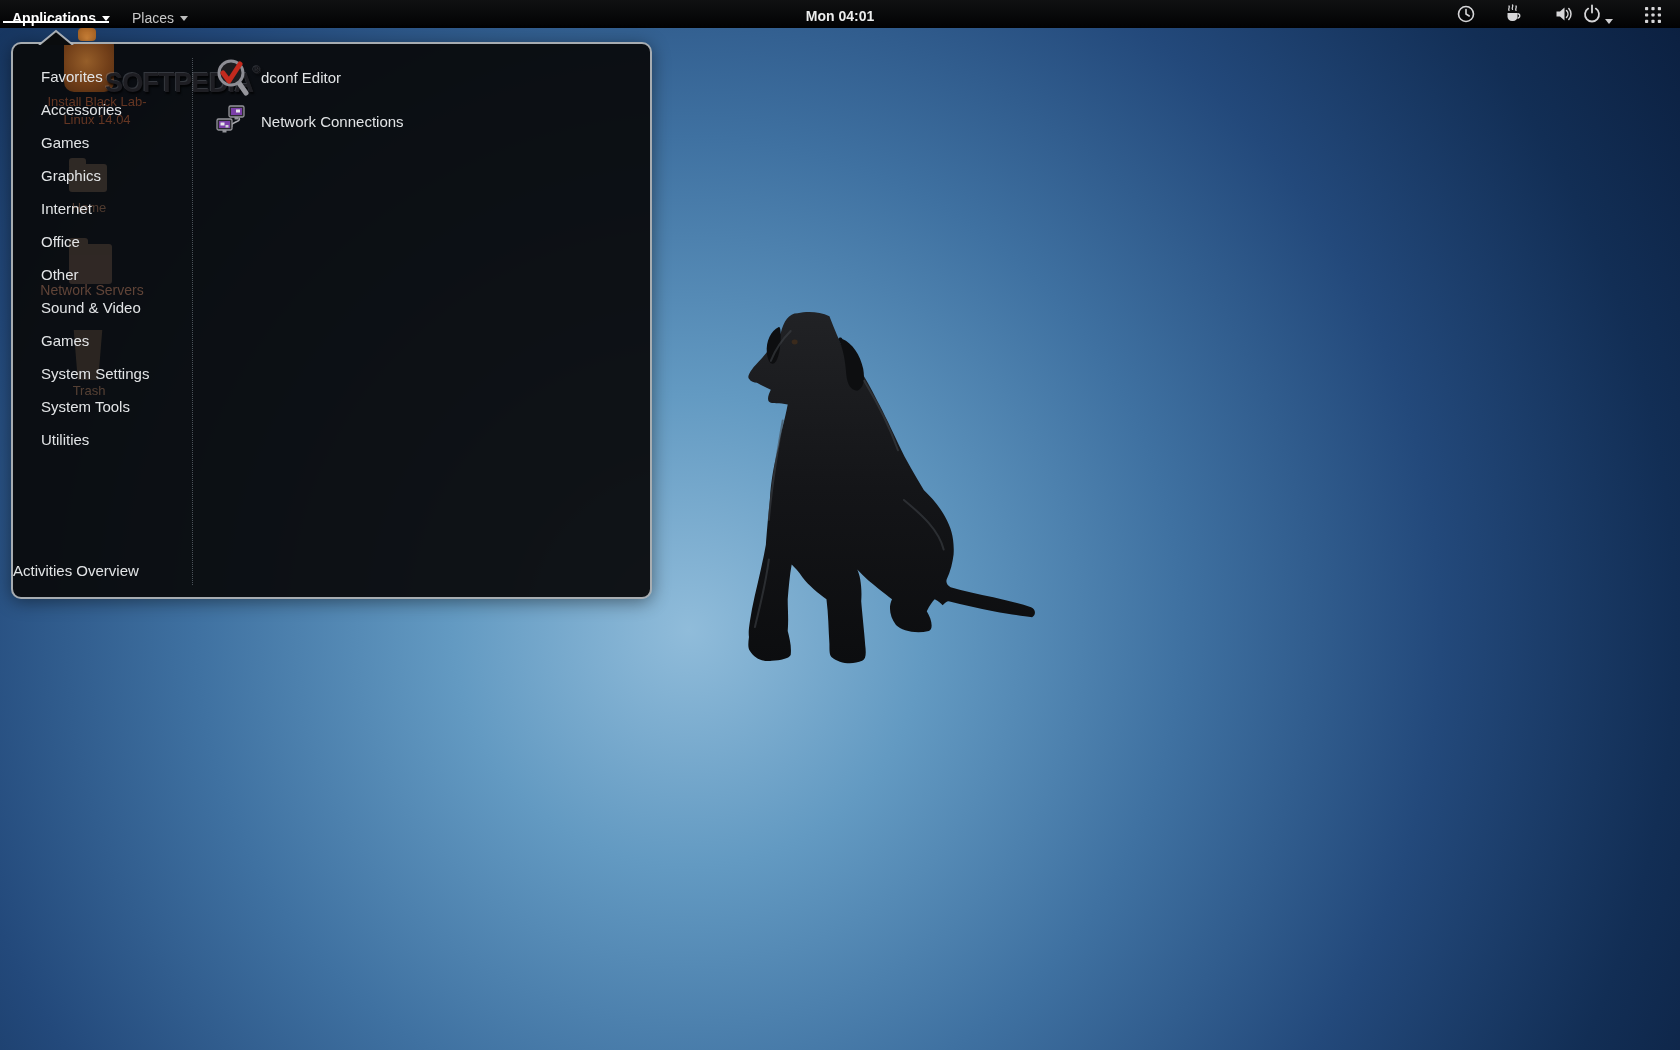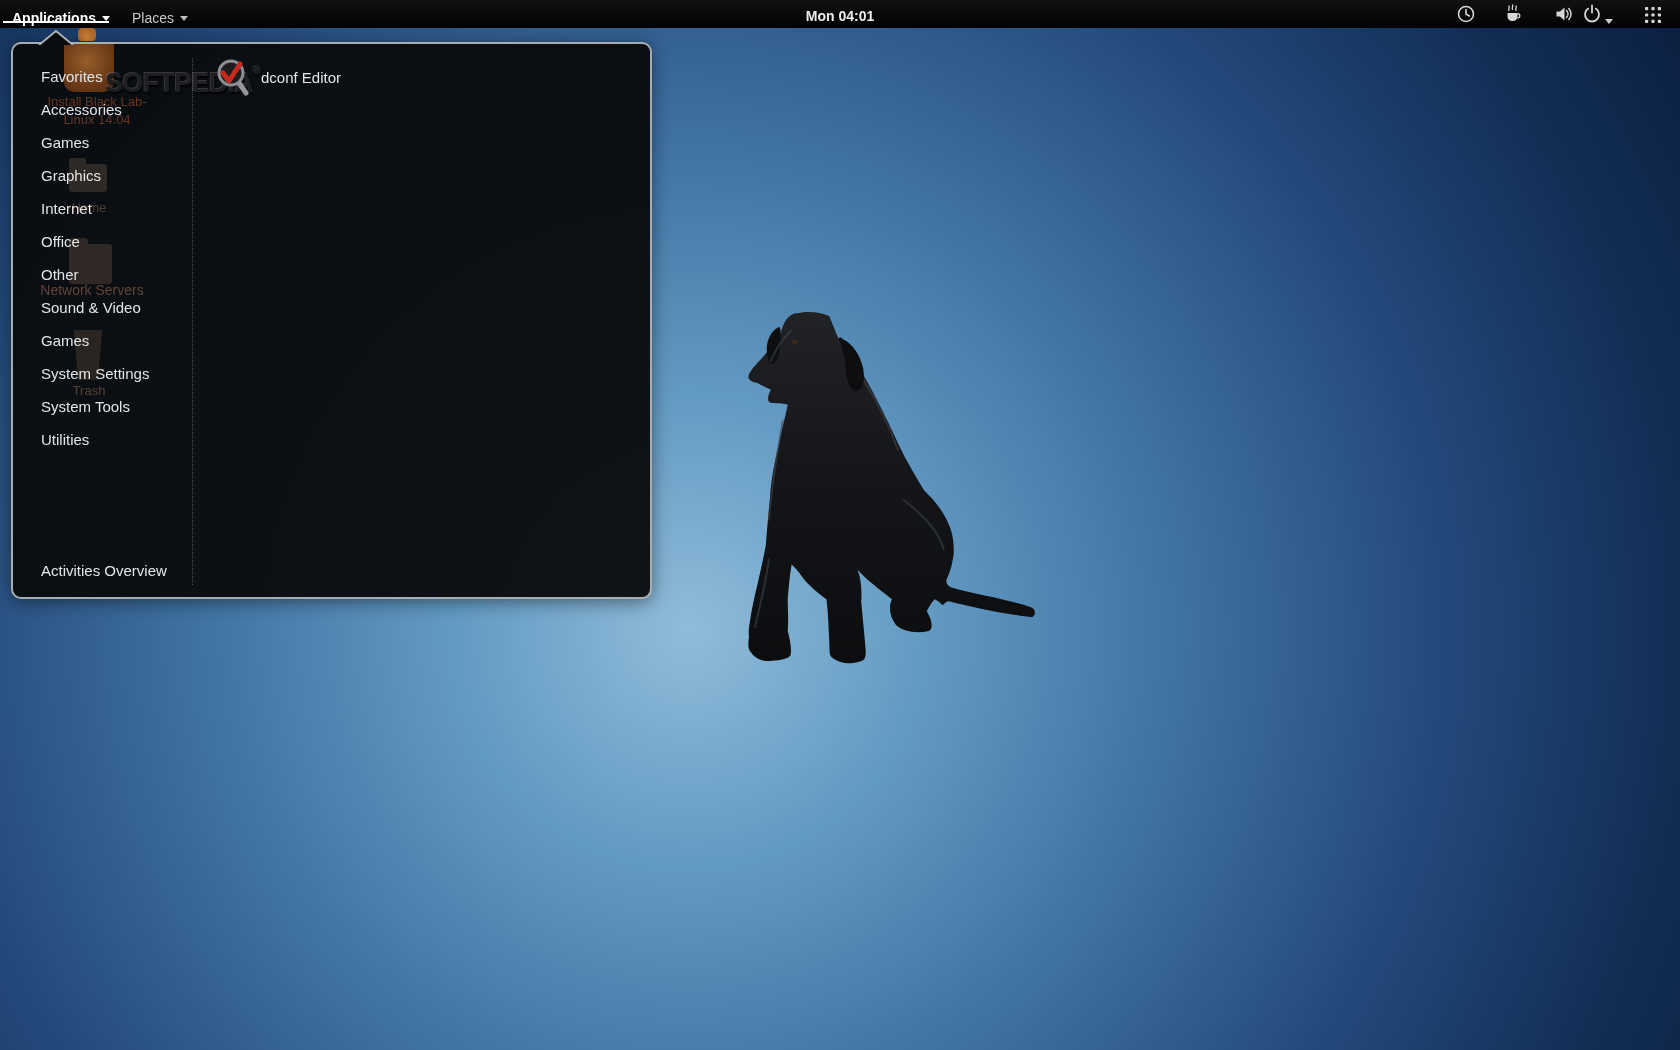--- a/index.html
+++ b/index.html
@@ -39,21 +39,21 @@
   .watermark{position:absolute;left:92px;top:20px;z-index:2;font-size:28px;font-weight:800;
     letter-spacing:-1px;color:#1e1e23;transform:scaleX(0.98);transform-origin:left;
     text-shadow:-1px -1px 0 rgba(145,150,160,0.32), 1px 2px 2px rgba(0,0,0,0.75);white-space:nowrap;}
   .watermark sup{font-size:11px;vertical-align:18px;letter-spacing:0;}
   .menu-content{position:absolute;inset:0;z-index:3;}
   .menu-separator{position:absolute;left:179px;top:14px;bottom:12px;width:0;
     border-left:1px dotted rgba(170,182,192,0.4);}
   .cat-col{position:absolute;left:0;top:16px;width:178px;}
   .cat-item{height:33px;line-height:33px;padding-left:28px;color:#e2e4e6;font-size:15px;cursor:default;}
   .menu-footer{position:absolute;left:0;bottom:10px;height:33px;line-height:33px;
-    padding-left:28px;color:#e2e4e6;font-size:15px;}
+    color:#e2e4e6;font-size:15px;}
   .app-col{position:absolute;left:191px;top:11px;right:8px;}
   .app-item{height:44px;display:flex;align-items:center;cursor:default;}
   .app-icon{width:34px;height:34px;margin-left:11px;flex:0 0 auto;display:flex;
     align-items:center;justify-content:center;}
   .app-label{margin-left:12px;color:#e2e4e6;font-size:15px;}
   
   .install-sliver{position:absolute;left:78px;top:28px;width:18px;height:13px;z-index:40;
     border-radius:4px;background:radial-gradient(circle at 50% 80%, #d98a3c, #9c5a1e);}
   .dog{position:absolute;left:745px;top:310px;z-index:10;}
 </style>
@@ -170,20 +170,37 @@
           <svg width="34" height="38" viewBox="0 0 34 38">
             <line x1="24" y1="25" x2="31" y2="35" stroke="#96969c" stroke-width="5" stroke-linecap="round"></line>
             <circle cx="16" cy="15" r="12" fill="#1d1d20" stroke="#8d8d94" stroke-width="3"></circle>
             <path d="M8,15 L14,23 L25,6" fill="none" stroke="#c42a1e" stroke-width="5" stroke-linecap="round" stroke-linejoin="round"></path>
           </svg>
         </span>
         <span class="app-label">dconf Editor</span>
       </div>
 
 
+      <div class="app-item">
+        <span class="app-icon">
+          <svg width="34" height="34" viewBox="0 0 34 34">
+            <path d="M24,14 C27,18 14,18 17,23" fill="none" stroke="#a8a8ae" stroke-width="1.6"></path>
+            <rect x="14" y="2" width="15" height="11" rx="1.5" fill="#2a2a2e" stroke="#94949a" stroke-width="1.3"></rect>
+            <rect x="16" y="4" width="11" height="7" fill="#7b3fa8"></rect>
+            <rect x="21" y="5.5" width="4" height="3" fill="#e8e8ec"></rect>
+            <rect x="19.5" y="13" width="4" height="2.5" fill="#94949a"></rect>
+            <rect x="2" y="15" width="15" height="11" rx="1.5" fill="#2a2a2e" stroke="#94949a" stroke-width="1.3"></rect>
+            <rect x="4" y="17" width="11" height="7" fill="#7b3fa8"></rect>
+            <rect x="5.5" y="18.5" width="4" height="3" fill="#e8e8ec"></rect>
+            <rect x="10.5" y="21" width="3" height="2.5" fill="#cfcfd3"></rect>
+            <rect x="7.5" y="26" width="4" height="2.5" fill="#94949a"></rect>
+          </svg>
+        </span>
+        <span class="app-label">Network Connections</span>
+      </div>
 
 
     </div>
   </div>
 </div>
 
 <div class="dog">
   <svg width="298" height="360" viewBox="0 0 300 360">
     <defs>
       <linearGradient id="dogfill" x1="0" y1="0" x2="0" y2="1">

